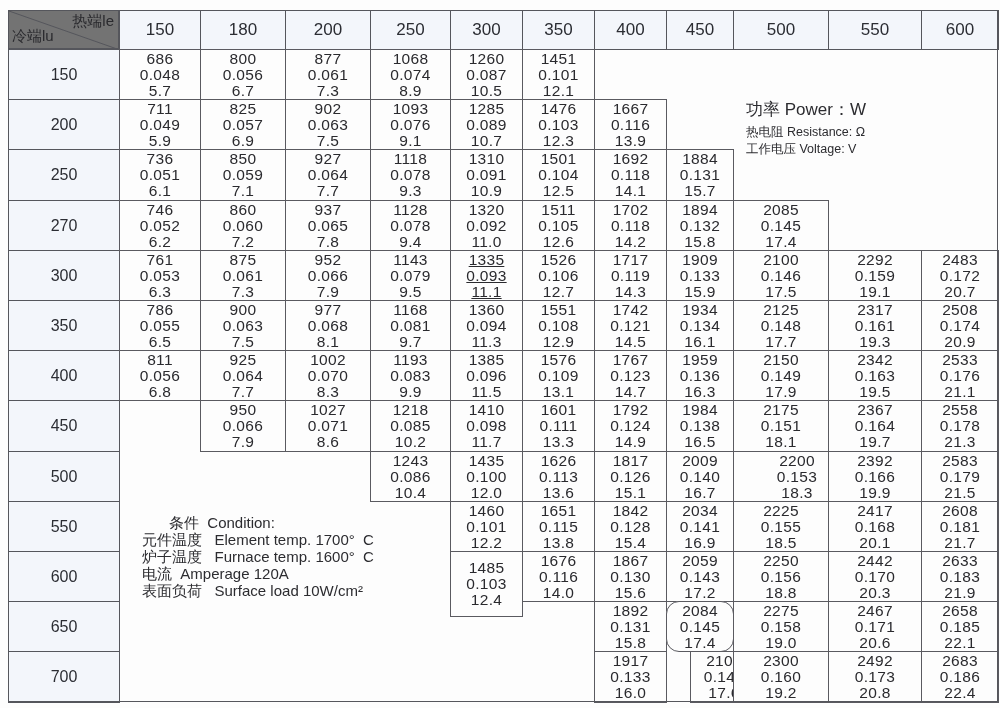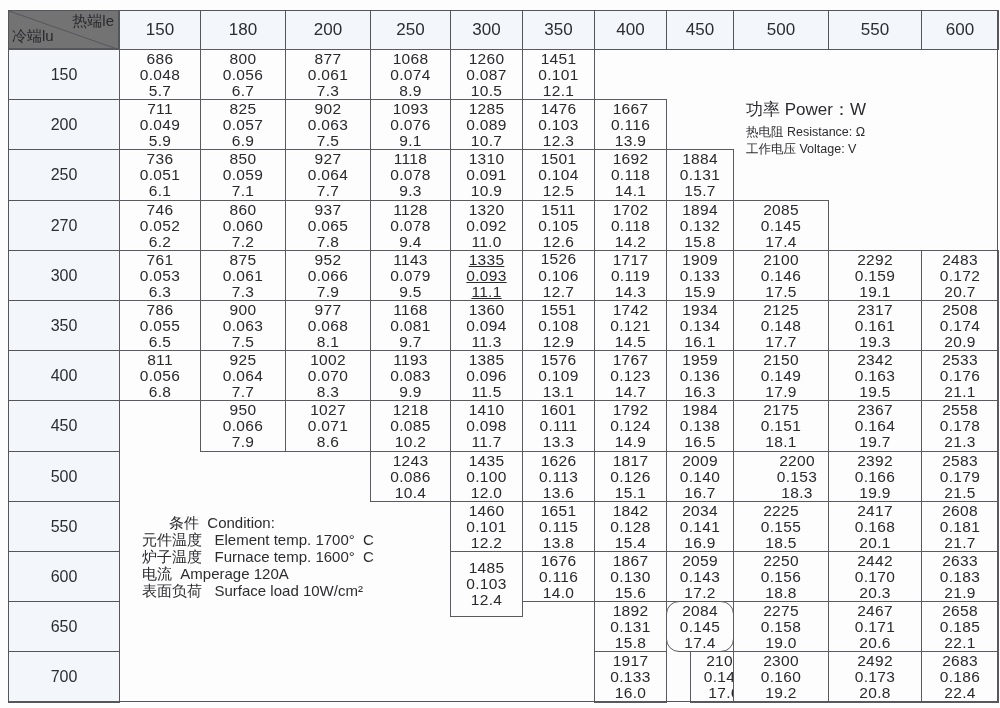--- a/index.html
+++ b/index.html
@@ -217,21 +217,21 @@
       <div class="cell" style="left: 370px; top: 250px; width: 81px; height: 51px;">
         <span>1143</span>
         <span>0.079</span>
         <span>9.5</span>
       </div>
       <div class="cell" style="left: 450px; top: 250px; width: 73px; height: 51px; text-decoration: underline;">
         <span>1335</span>
         <span>0.093</span>
         <span>11.1</span>
       </div>
-      <div class="cell" style="left: 522px; top: 250px; width: 73px; height: 51px; justify-content: space-between;">
+      <div class="cell" style="left: 522px; top: 250px; width: 73px; height: 51px;">
         <span>1526</span>
         <span>0.106</span>
         <span>12.7</span>
       </div>
       <div class="cell" style="left: 594px; top: 250px; width: 73px; height: 51px;">
         <span>1717</span>
         <span>0.119</span>
         <span>14.3</span>
       </div>
       <div class="cell" style="left: 666px; top: 250px; width: 68px; height: 51px;">

